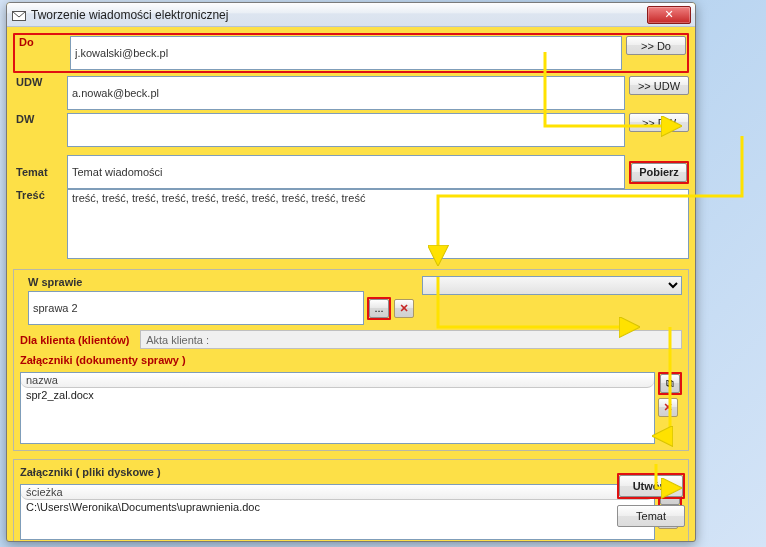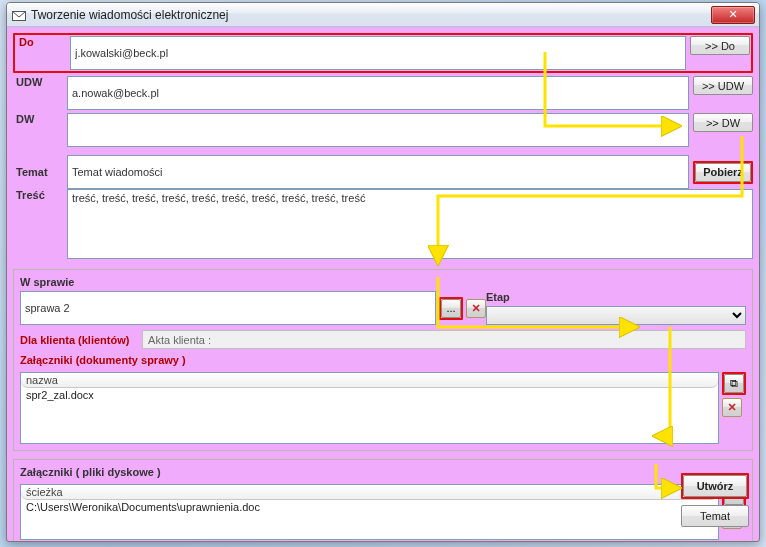--- a/index.html
+++ b/index.html
@@ -12,23 +12,23 @@
     height: 547px;
     overflow: hidden;
     position: relative;
   }
 
   
   .window {
     position: absolute;
     left: 6px;
     top: 2px;
-    width: 754px;
+    width: 690px;
     height: 540px;
-    background: #f0abfc;
+    background: #fde047;
     border: 1px solid #7a7a7a;
     border-radius: 4px 4px 3px 3px;
     box-shadow: 0 3px 12px rgba(0,0,0,.35);
     overflow: hidden;
   }
   .titlebar {
     height: 24px;
     background: linear-gradient(#fdfdfe, #e9eef5 45%, #dde5f0 46%, #d9e2ef);
     border-bottom: 1px solid #b7c2d2;
     display: flex;
@@ -128,22 +128,23 @@
   
   .group {
     border: 1px solid #b8b8a8;
     margin-top: 10px;
     padding: 6px;
     position: relative;
   }
 
   .two-col {
     display: flex;
-    gap: 0;
-    align-items: flex-end;
+    gap: 8px;
+    align-items: flex-start;
+    margin-left: 8px;
   }
   .col-left { flex: 1; }
   .col-right { width: 260px; }
 
   .sec-label { font-weight: bold; color:#333; margin-bottom:3px; display:block; }
   .sec-label.red { color:#b00000; }
 
   .inline-row { display:flex; align-items:center; gap:3px; }
 
   .icon-btn {
@@ -305,21 +306,20 @@
             <input class="text-input" style="flex: 1 1 0%;" value="sprawa 2">
             <div class="redbox" style="padding:0;">
               <button class="icon-btn">...</button>
             </div>
             <button class="icon-btn x-btn">
               <span>✕</span>
             </button>
           </div>
         </div>
         <div class="col-right">
-          <span class="sec-label">Etap</span>
           <select class="dropdown">
             <option></option>
           </select>
         </div>
       </div>
 
       <div class="inline-row" style="margin-top:5px; gap:6px;">
         <span class="sec-label red" style="margin:0; width:140px;">Dla klienta (klientów)</span>
         <input class="readonly" readonly="" value="Akta klienta :" style="">
       </div>

